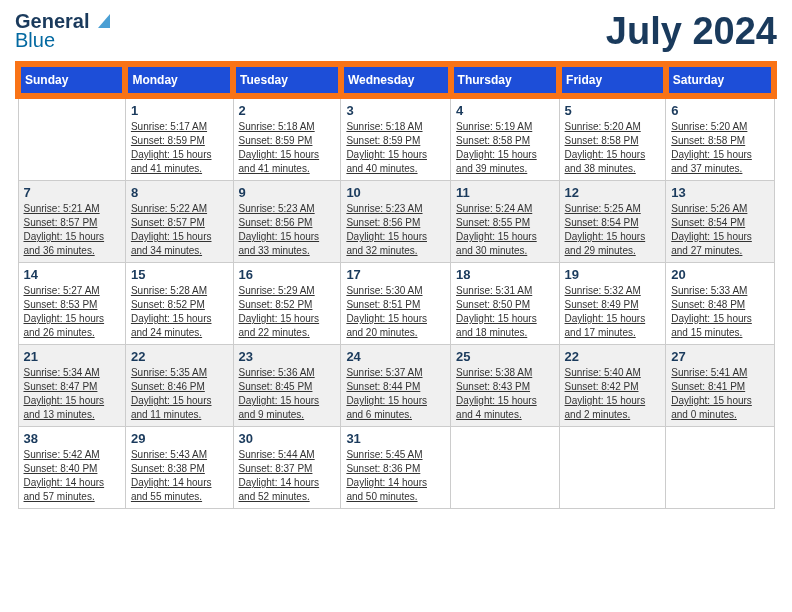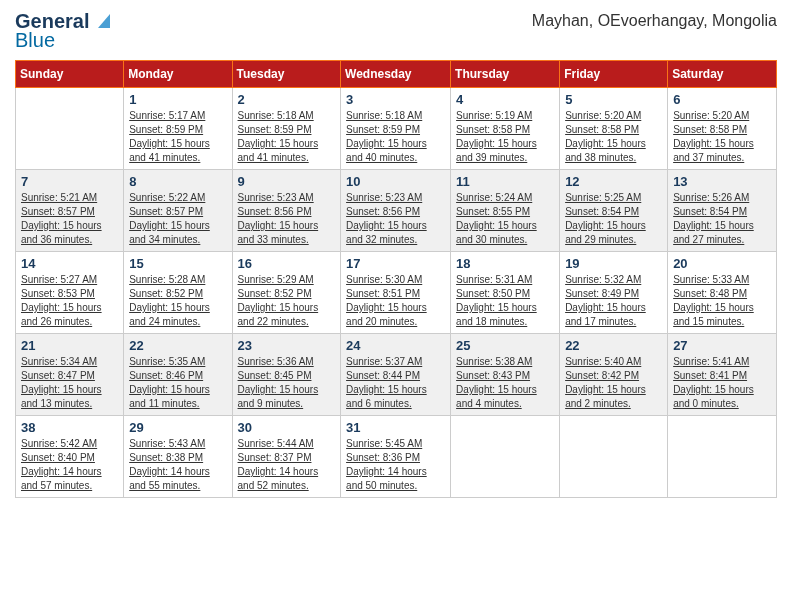--- a/index.html
+++ b/index.html
@@ -37,27 +37,27 @@
       font-size: 16px;
       color: #333;
       margin-top: 2px;
     }
     .calendar {
       width: 100%;
       border-collapse: collapse;
       font-size: 11px;
     }
     .calendar thead th {
-      background-color: #b91c1c;
+      background-color: #1d4ed8;
       color: #fff;
       padding: 6px 4px;
       text-align: left;
       font-size: 12px;
       font-weight: bold;
-      border: 1px solid #f97316;
+      border: 6px solid #f97316;
     }
     .calendar tbody td {
       border: 1px solid #ccc;
       vertical-align: top;
       padding: 4px 5px;
       width: 113px;
       min-height: 80px;
       height: 80px;
     }
     .day-num {
@@ -94,21 +94,21 @@
           <span style="font-size:20px; font-weight:bold; color:#1a3a5c;">General</span>
           <svg width="20" height="20" viewBox="0 0 20 20" style="margin-left:1px; margin-top:-4px;">
             <polygon points="8,18 20,4 20,18" fill="#4a9fd4"></polygon>
           </svg>
         </div>
         <span style="font-size:20px; font-weight:normal; color:#0369a1; margin-top:-4px;">Blue</span>
       </div>
     </div>
   </div>
   <div class="title-area">
-    <div class="subtitle">Mayhan, OEvoerhangay, Mongolia</div>
+    <div class="main-title">July 2024</div>
   </div>
 </div>
 
 <table class="calendar">
   <thead>
     <tr>
     <th>Sunday</th>
         <th>Monday</th>
         <th>Tuesday</th>
         <th>Wednesday</th>

